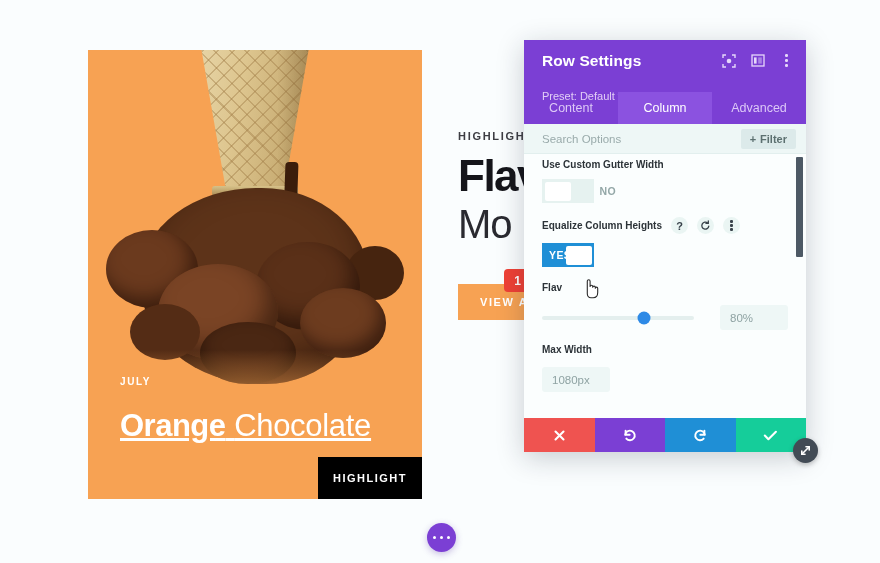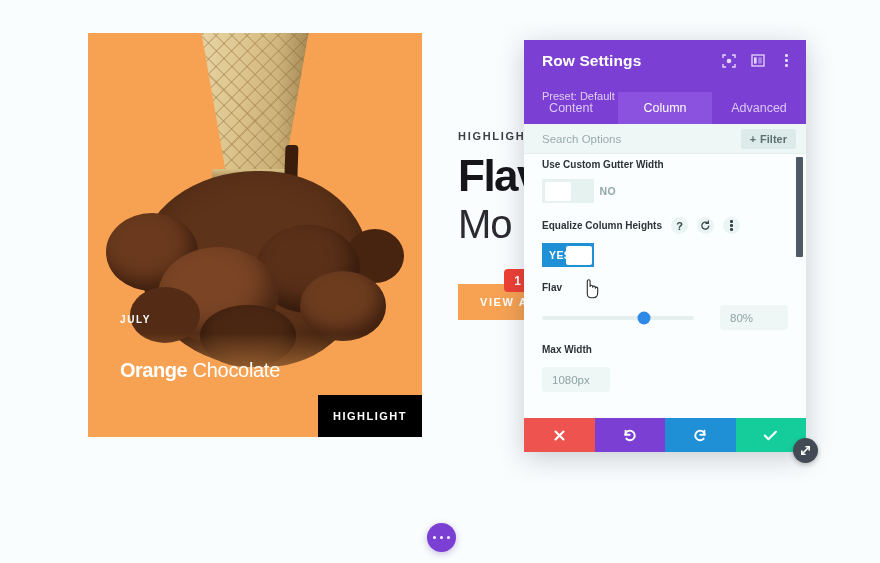--- a/index.html
+++ b/index.html
@@ -6,22 +6,22 @@
   html, body {
     width: 880px; height: 563px;
     font-family: "Liberation Sans", sans-serif;
     background: #fafdfe;
     overflow: hidden;
   }
   #stage { position: relative; width: 880px; height: 563px; background: #fafdfe; }
 
   
   .promo-card {
-    position: absolute; left: 88px; top: 33px;
-    width: 334px; height: 404px;
+    position: absolute; left: 88px; top: 50px;
+    width: 334px; height: 449px;
     background: #f7a253;
     overflow: hidden;
   }
   .cone-wrap {
     position: absolute; left: 0; top: 0; width: 334px; height: 370px;
     overflow: hidden;
   }
   
   .cone {
     position: absolute;
@@ -75,21 +75,21 @@
     background: linear-gradient(180deg, rgba(247,162,83,0) 0%, #f7a253 78%);
   }
 
   .promo-meta {
     position:absolute; left:32px; bottom:112px;
     color:#ffffff;
     font-size:10px; font-weight:bold; letter-spacing:1.6px;
   }
   .promo-title {
     position:absolute; left:32px; bottom:56px;
-    color:#ffffff; font-size:20px; line-height:1.1; white-space:nowrap;
+    color:#ffffff; font-size:31px; line-height:1.1; white-space:nowrap;text-decoration:underline;
   }
   .promo-title .t-bold { font-weight:bold; letter-spacing:-.5px; }
   .promo-title .t-light { font-weight:300; letter-spacing:-.3px; }
   .purchase-btn {
     position:absolute; right:0px; bottom:0px;
     width:104px; height:42px; background:#000000; color:#ffffff;
     display:flex; align-items:center; justify-content:center;
     font-size:11px; font-weight:bold; letter-spacing:1.5px;
   }
 

